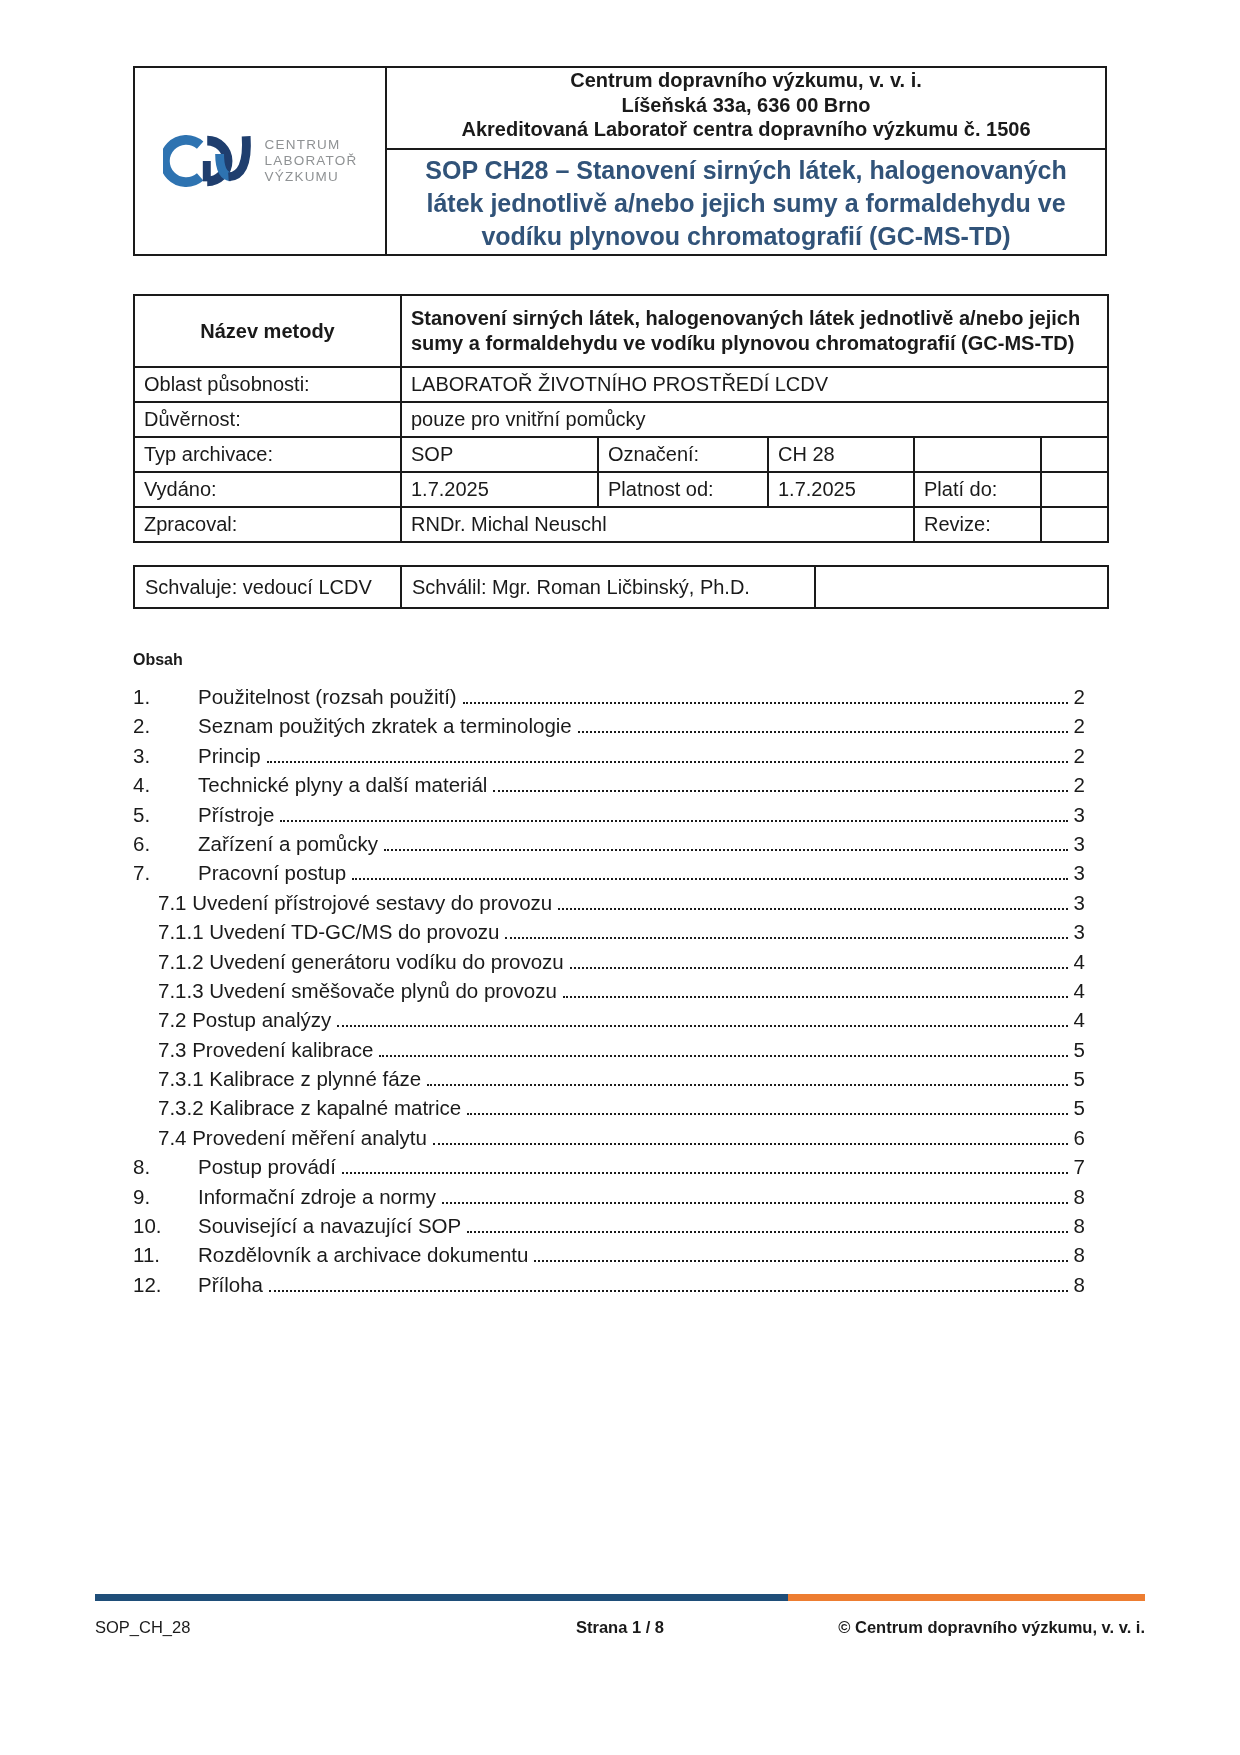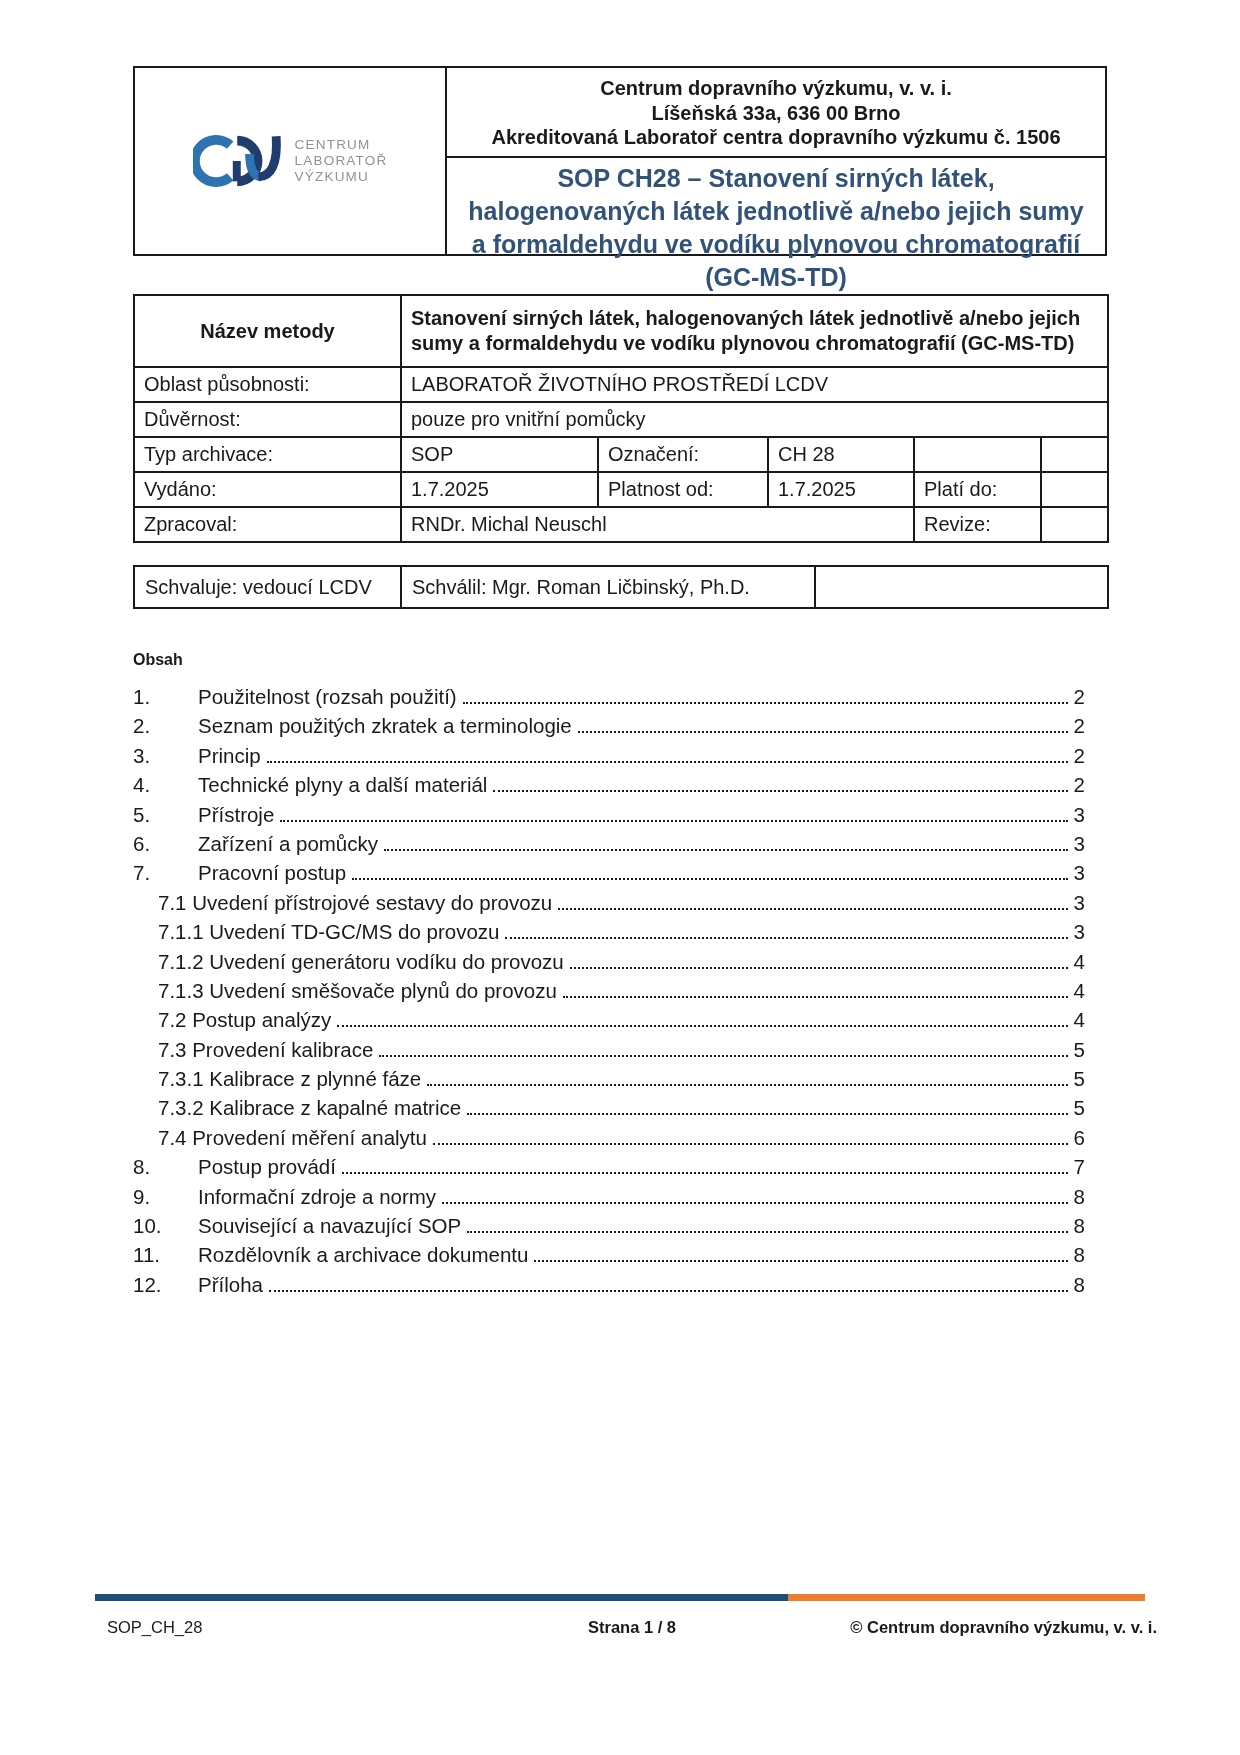--- a/index.html
+++ b/index.html
@@ -5,25 +5,25 @@
   * { margin:0; padding:0; box-sizing:border-box; }
   html,body { background:#e8e8e8; }
   .page {
     width:1240px; height:1755px; background:#ffffff; position:relative;
     font-family:"Liberation Sans", sans-serif; color:#1a1a1a; margin:0 auto;
   }
   .content { position:absolute; left:133px; top:66px; width:974px; }
 
   
   .header-box { display:flex; border:2px solid #1a1a1a; height:190px; }
-  .logo-cell { width:312px; border-right:2px solid #1a1a1a; display:flex; align-items:center; justify-content:center; }
+  .logo-cell { width:252px; border-right:2px solid #1a1a1a; display:flex; align-items:center; justify-content:center; }
   .logo-wrap { display:flex; align-items:center; gap:10px; }
   .logo-org { color:#8f9294; font-size:13.5px; letter-spacing:1.2px; line-height:16px; font-weight:400; }
   .head-right { flex:1; display:flex; flex-direction:column; }
-  .head-org { border-bottom:2px solid #1a1a1a; text-align:center; padding:8px 4px 6px 4px; }
+  .head-org { border-bottom:2px solid #1a1a1a; text-align:center; padding:0 4px 6px 4px; }
   .head-org div { font-weight:bold; font-size:20px; line-height:24.5px; }
   .doc-title { flex:1; display:flex; align-items:center; justify-content:center; padding:4px 14px; }
   .doc-title div { color:#315379; font-weight:bold; font-size:25px; line-height:33px; text-align:center; }
 
   
   table.meta { border-collapse:collapse; width:974px; table-layout:fixed; margin-top:38px; }
   table.meta td { border:2px solid #1a1a1a; font-size:20px; line-height:25px; padding:4px 9px; vertical-align:middle; height:31px; }
   td.lbl { font-weight:400; }
   td.title-cell { font-weight:bold; text-align:center; }
   td.bold-val { font-weight:bold; }
@@ -38,21 +38,21 @@
   .toc { margin-top:16px; padding-right:22px; }
   .toc-row { display:flex; align-items:baseline; height:29.4px; font-size:20.5px; }
   .toc-num { width:65px; flex:0 0 65px; }
   .toc-sub { padding-left:25px; }
   .toc-label { white-space:nowrap; }
   .leader { flex:1; margin:0 3px 0 6px; border-bottom:2.4px dotted #1a1a1a; height:17px; }
   .toc-page { min-width:14px; text-align:right; }
 
   
   .footer-rule { position:absolute; left:95px; top:1594px; width:1050px; height:7px; }
-  .footer-row { position:absolute; left:95px; top:1612px; width:1050px; display:flex; align-items:baseline; font-size:16.5px; padding-top:6px;margin-left:12px; }
+  .footer-row { position:absolute; left:95px; top:1612px; width:1050px; display:flex; align-items:baseline; font-size:16.5px; padding-top:6px; }
   .footer-row > div { flex:1; }
   .f-left { text-align:left; font-weight:400; }
   .f-center { text-align:center; font-weight:bold; }
   .f-right { text-align:right; font-weight:bold; }
 </style>
 </head>
 <body>
 
 <div class="page">
   <div class="content">

